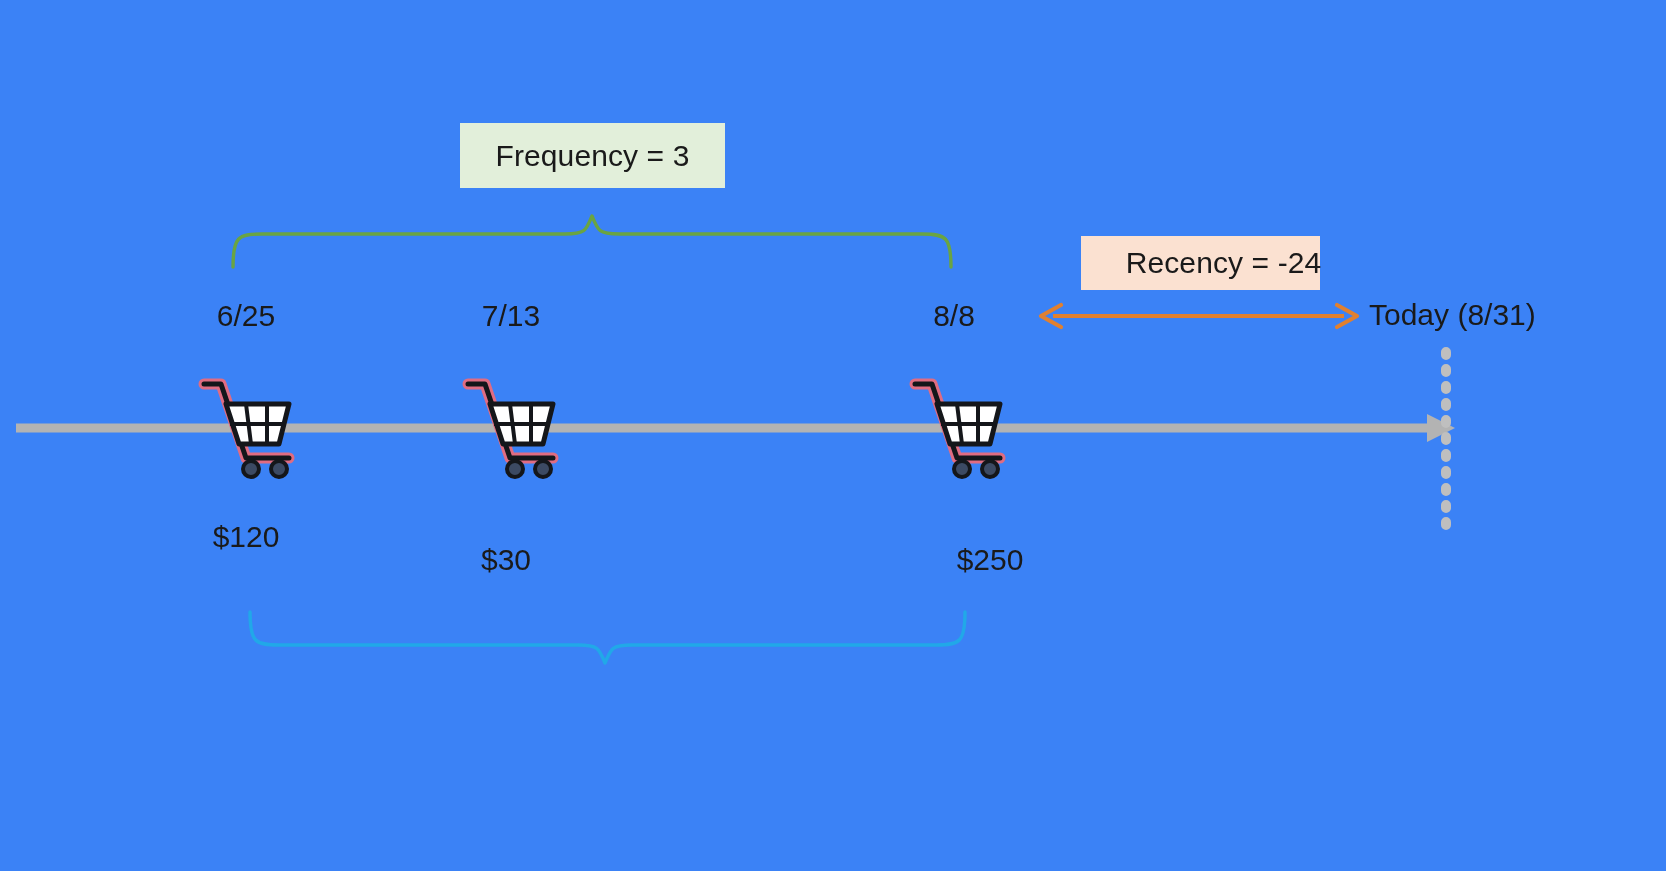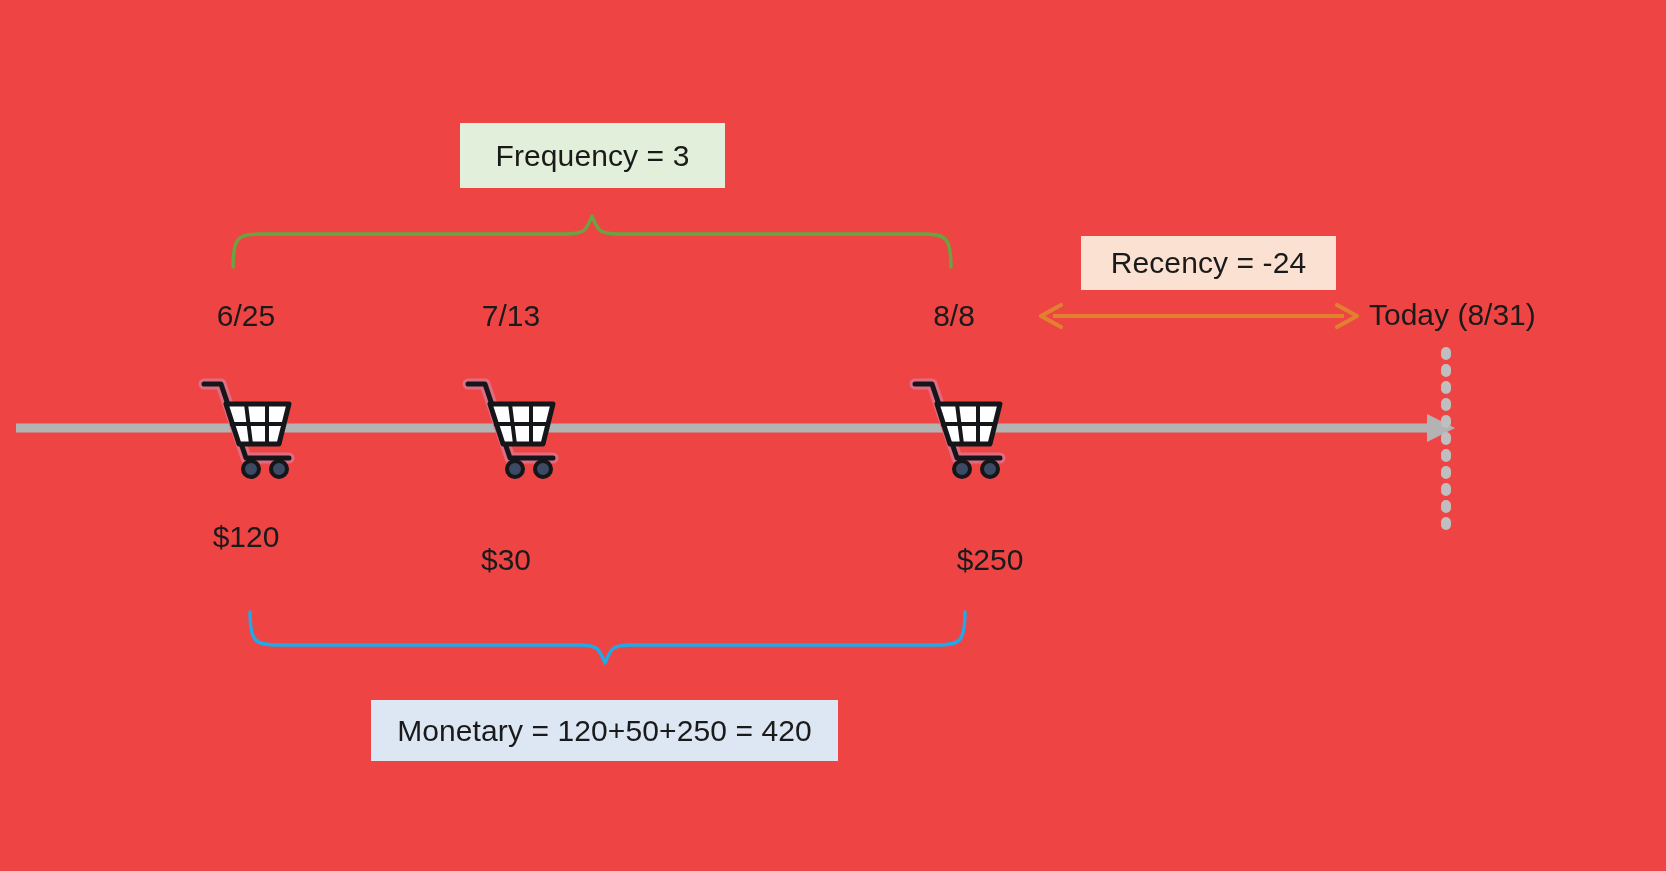--- a/index.html
+++ b/index.html
@@ -8,21 +8,21 @@
     background: #ffffff;
   }
   body {
     font-family: "Liberation Sans", sans-serif;
     color: #1a1a1a;
   }
   #canvas {
     position: relative;
     width: 1666px;
     height: 871px;
-    background: #ef4444;
+    background: #3b82f6;
     overflow: hidden;
   }
   .abs { position: absolute; }
 
   
   .callout {
     display: flex;
     align-items: center;
     justify-content: center;
     font-size: 30px;
@@ -34,23 +34,24 @@
   #frequency-callout {
     left: 460px;
     top: 123px;
     width: 265px;
     height: 65px;
     background: #e2efda;
   }
   #recency-callout {
     left: 1081px;
     top: 236px;
-    width: 255px;
+    width: 193px;
     height: 54px;
     background: #fbe1d1;
+    padding-left: 46px;
   }
   #monetary-callout {
     left: 371px;
     top: 700px;
     width: 467px;
     height: 61px;
     background: #dce7f3;
   }
 
   
@@ -88,23 +89,20 @@
 <div id="canvas">
 
   <div class="abs callout" id="frequency-callout">
     <span>Frequency = 3</span>
   </div>
 
   <div class="abs callout" id="recency-callout">
     <span>Recency = -24</span>
   </div>
 
-  <div class="abs callout" id="monetary-callout">
-    <span>Monetary = 120+50+250 = 420</span>
-  </div>
 
   <svg class="abs" id="timeline-svg" width="1666" height="871" viewBox="0 0 1666 871" xmlns="http://www.w3.org/2000/svg">
 
     <path d="M 233 267
              C 233 237, 238 234, 262 234
              L 565 234
              C 585 234, 586 231, 592 216
              C 598 231, 599 234, 619 234
              L 922 234
              C 946 234, 951 237, 951 267" fill="none" stroke="#6aa442" stroke-width="3.4" stroke-linecap="round" stroke-linejoin="round"></path>

